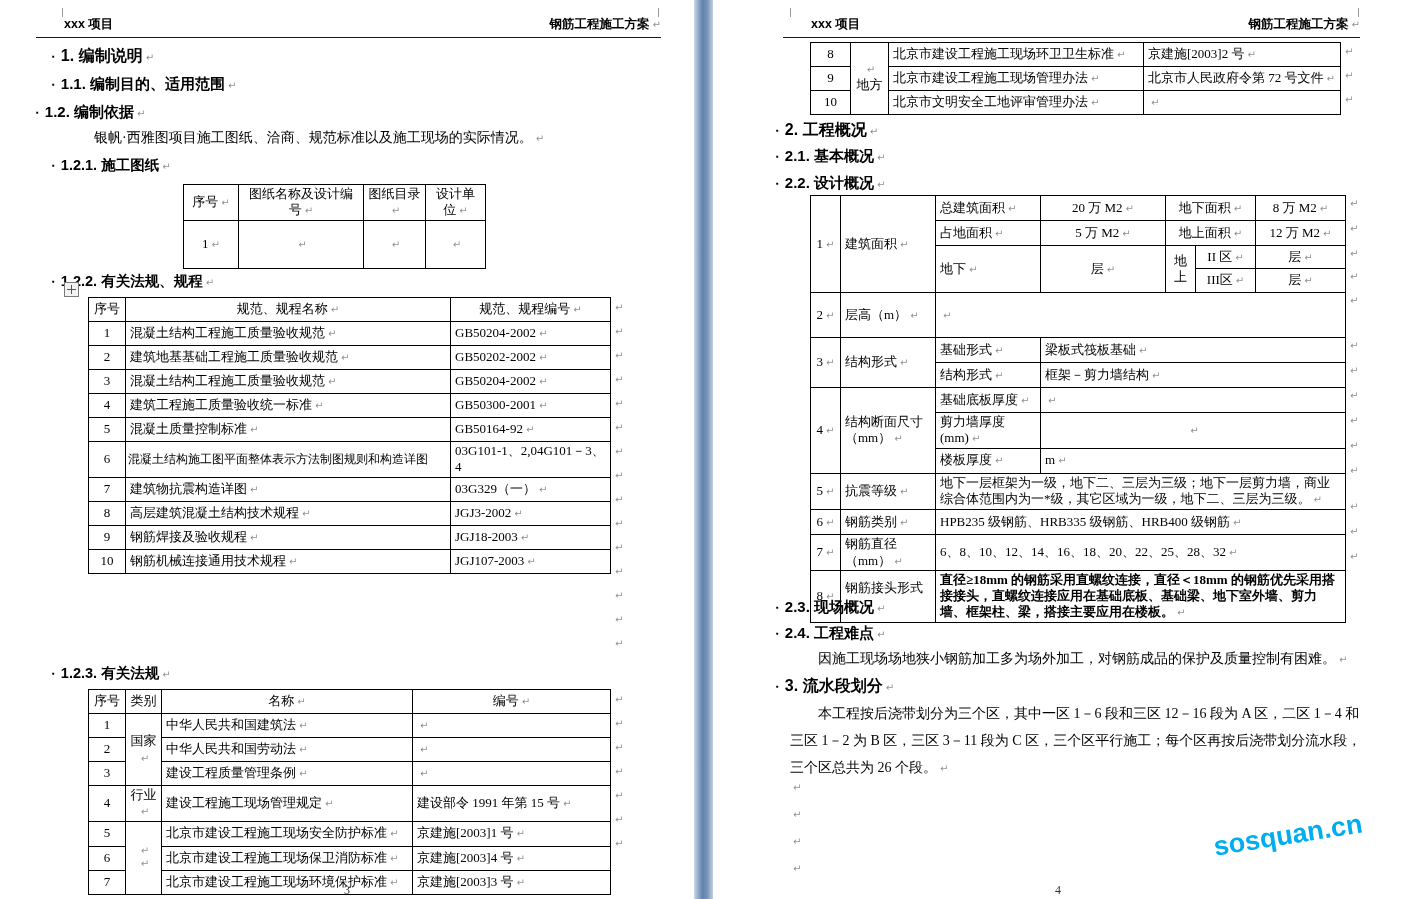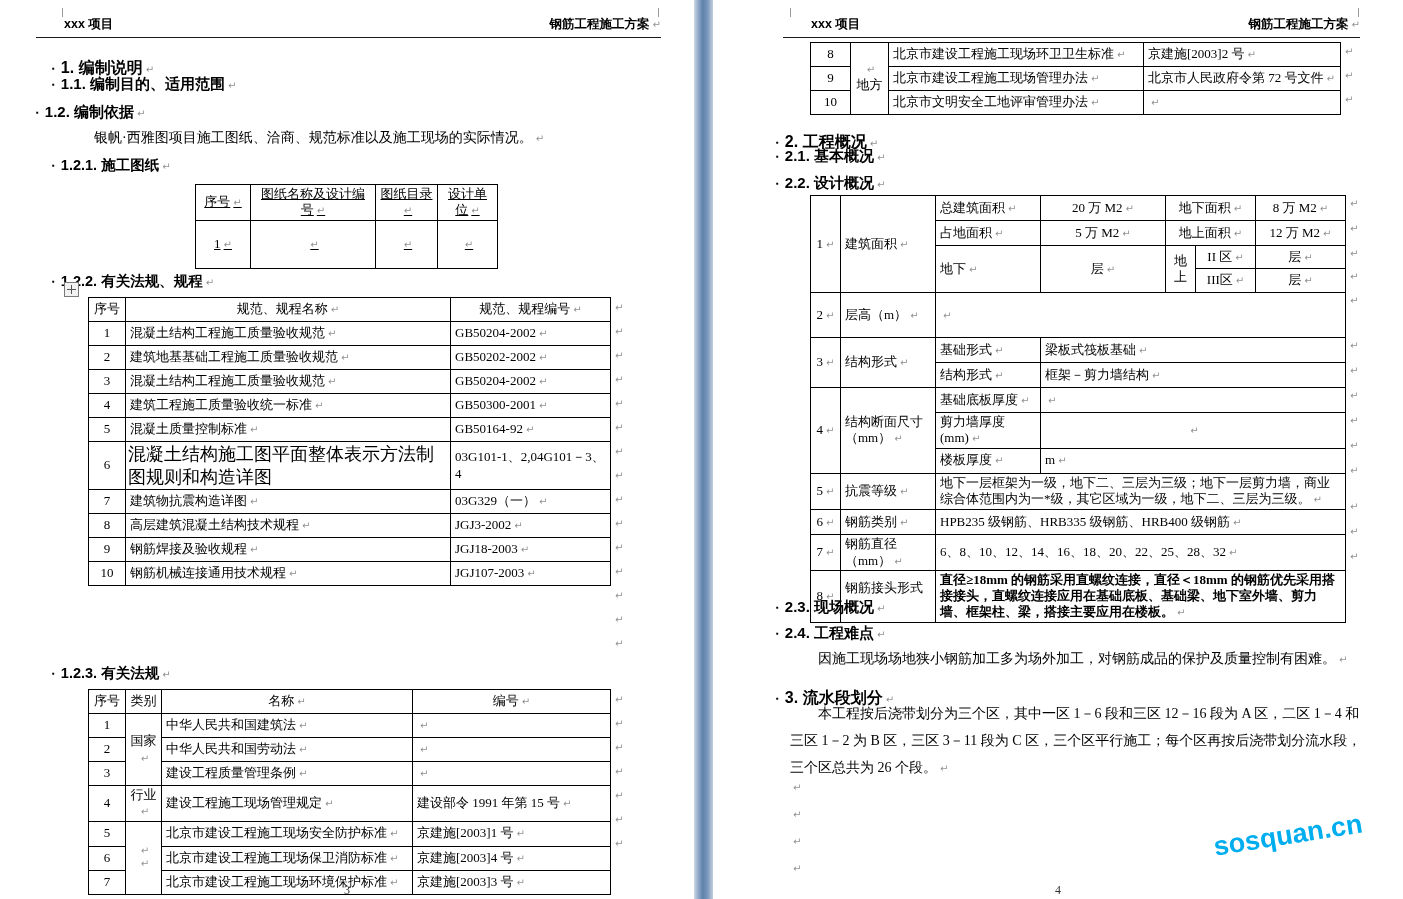--- a/index.html
+++ b/index.html
@@ -20,21 +20,21 @@
   #page-left .pg-header{left:36px;width:625px;}
   #page-right .pg-header{left:70px;width:577px;}
   .pg-header .hl{padding-left:28px;}
   .hrule{position:absolute;height:1px;background:#1a1a1a;}
   #page-left .hrule{top:37px;left:36px;width:625px;}
   #page-right .hrule{top:37px;left:70px;width:577px;}
   .tick{position:absolute;width:1px;height:9px;background:#9a9a9a;}
 
   .h1,.h2,.h3{position:absolute;font-weight:bold;white-space:nowrap;
     font-family:"Liberation Sans","DejaVu Sans",sans-serif;}
-  .h1{font-size:16px;margin-top:12px;}
+  .h1{font-size:16px;}
   .h2{font-size:15px;}
   .h3{font-size:14.5px;}
   .bullet{color:#000;font-size:8px;vertical-align:2px;margin-right:6px;}
   .pm{color:#929292;font-size:10px;margin-left:3px;font-weight:normal;
       font-family:"DejaVu Sans",sans-serif;}
   .para{position:absolute;font-size:14px;line-height:26px;text-indent:2em;}
 
   table{border-collapse:collapse;table-layout:fixed;position:absolute;background:#fff;}
   td{border:1px solid #000;font-size:13px;line-height:1.25;padding:1px 4px;
      overflow:hidden;vertical-align:middle;}
@@ -69,21 +69,21 @@
   <div class="hrule"></div>
 
   <div class="h1" style="left:52px;top:46px;"><span class="bullet">▪</span><span>1.  编制说明</span><span class="pm">↵</span></div>
   <div class="h2" style="left:52px;top:75px;"><span class="bullet">▪</span><span>1.1. 编制目的、适用范围</span><span class="pm">↵</span></div>
   <div class="h2" style="left:36px;top:103px;"><span class="bullet">▪</span><span>1.2. 编制依据</span><span class="pm">↵</span></div>
 
   <div class="para" style="left:66px;top:125px;width:580px;"><span>银帆·西雅图项目施工图纸、洽商、规范标准以及施工现场的实际情况。</span><span class="pm">↵</span></div>
 
   <div class="h3" style="left:52px;top:156px;"><span class="bullet">▪</span><span>1.2.1. 施工图纸</span><span class="pm">↵</span></div>
 
-  <table style="left:195px;top:184px;width:302px;text-decoration:underline;">
+  <table style="left:183px;top:184px;width:302px;">
     <colgroup>
         <col style="width:55px">
         <col style="width:125px">
         <col style="width:62px">
         <col style="width:60px">
       </colgroup>
     <tbody>
         <tr style="height:32px;">
       <td class="c">序号<span class="pm">↵</span></td>
       <td class="c">图纸名称及设计编号<span class="pm">↵</span></td>
@@ -134,21 +134,21 @@
           <td>建筑工程施工质量验收统一标准<span class="pm">↵</span></td>
           <td>GB50300-2001<span class="pm">↵</span></td>
         </tr>
     <tr style="height:24px;">
           <td class="c">5</td>
           <td>混凝土质量控制标准<span class="pm">↵</span></td>
           <td>GB50164-92<span class="pm">↵</span></td>
         </tr>
     <tr style="height:24px;">
           <td class="c">6</td>
-          <td style="font-size:18px;padding:1px 2px;">混凝土结构施工图平面整体表示方法制图规则和构造详图</td>
+          <td style="font-size:12px;padding:1px 2px;">混凝土结构施工图平面整体表示方法制图规则和构造详图</td>
           <td>03G101-1、2,04G101－3、4</td>
         </tr>
     <tr style="height:24px;">
           <td class="c">7</td>
           <td>建筑物抗震构造详图<span class="pm">↵</span></td>
           <td>03G329（一）<span class="pm">↵</span></td>
         </tr>
     <tr style="height:24px;">
           <td class="c">8</td>
           <td>高层建筑混凝土结构技术规程<span class="pm">↵</span></td>

